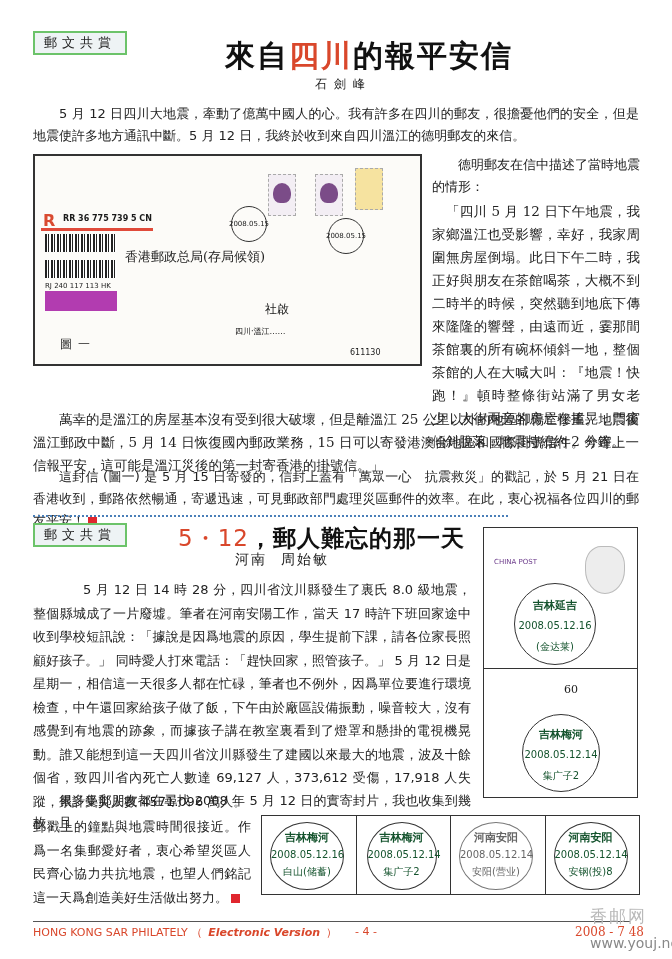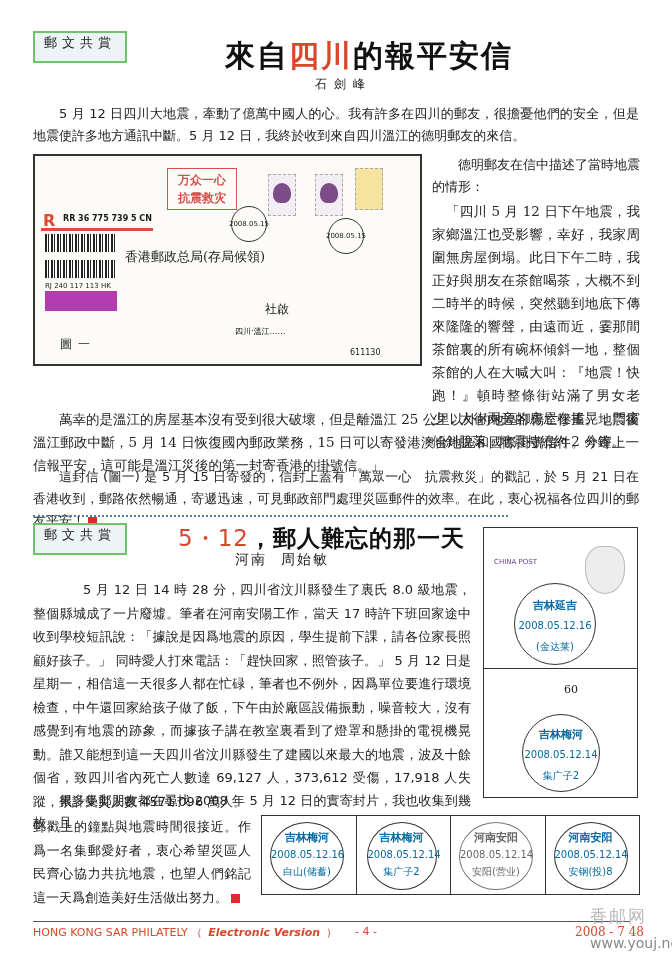--- a/index.html
+++ b/index.html
@@ -1,20 +1,20 @@
 <!DOCTYPE html>
 <html><head>
 <meta charset="utf-8">
 <style>
   * { margin:0; padding:0; box-sizing:border-box; }
   html, body { width:672px; height:959px; background:#ffffff; overflow:hidden; }
   body { position:relative; font-family:"DejaVu Serif", serif; color:#1a1a1a; }
 
   .tag-box {
-    position:absolute; width:94px; height:32px;
+    position:absolute; width:94px; height:24px;
     background:#eef3f5; border:2px solid #6cc36a;
     font-size:13px; letter-spacing:5px; text-align:center; line-height:20px;
     font-family:"DejaVu Serif", serif; color:#222;
   }
   .title1 {
     position:absolute; top:36px; left:225px; font-size:30px; font-weight:bold;
     letter-spacing:2px; font-family:Liberation Sans, sans-serif; color:#111;
   }
   .title1 .red { color:#d9472b; }
   .author1 {
@@ -80,21 +80,21 @@
   }
   .title2 .red { color:#d9472b; font-weight:normal; }
   .author2 { position:absolute; top:551px; left:235px; font-size:14px; letter-spacing:2px; font-family:"DejaVu Serif", serif; }
   .author2 span { margin-left:14px; }
 
   .card {
     position:absolute; left:483px; width:155px; background:#fff; border:1.5px solid #333;
   }
   .cancel {
     position:absolute; border:1.5px solid #333; border-radius:50%; background:transparent;
-    font-family:"DejaVu Sans", sans-serif; color:#0369a1; text-align:center;
+    font-family:"DejaVu Sans", sans-serif; color:#14532d; text-align:center;
   }
   .cancel .c-top { position:absolute; width:100%; top:7px; font-size:11px; font-weight:bold; }
   .cancel .c-date { position:absolute; width:100%; top:26px; font-size:10px; }
   .cancel .c-bot { position:absolute; width:100%; top:42px; font-size:10px; }
   .strip { position:absolute; left:261px; top:815px; width:379px; height:80px; border:1.5px solid #333; display:flex; }
   .strip .cell { position:relative; flex:1; border-right:1.5px solid #333; }
   .strip .cell:last-child { border-right:none; }
 
   .footer-line { position:absolute; left:33px; top:921px; width:597px; height:0; border-top:1.5px solid #555; }
   .footer-left { position:absolute; left:33px; top:925px; font-size:11px; color:#d9472b; font-family:"DejaVu Sans", sans-serif; }
@@ -111,24 +111,20 @@
 <div class="tag-box" style="left:33px;top:31px;">郵文共賞</div>
 
 <div class="title1">
   <span>來自</span><span class="red">四川</span><span>的報平安信</span>
 </div>
 <div class="author1">石劍峰</div>
 
 <p class="para" style="left:33px;top:103px;width:606px;text-indent:26px;">5 月 12 日四川大地震，牽動了億萬中國人的心。我有許多在四川的郵友，很擔憂他們的安全，但是地震使許多地方通訊中斷。5 月 12 日，我終於收到來自四川溫江的德明郵友的來信。</p>
 
 <div class="envelope">
-  <div class="env-chop">
-    <div>万众一心</div>
-    <div>抗震救灾</div>
-  </div>
   <div class="env-r">R</div>
   <div class="env-rnum">RR 36 775 739 5 CN</div>
   <div class="env-redline"></div>
   <div class="barcode" style="top:78px;"></div>
   <div class="barcode" style="top:104px;"></div>
   <div class="env-rnum2">RJ 240 117 113 HK</div>
   <div class="env-purple"></div>
   <div class="env-addr">香港郵政总局(存局候領)</div>
   <div class="env-name">社啟</div>
   <div class="env-sender">四川·溫江……</div>

